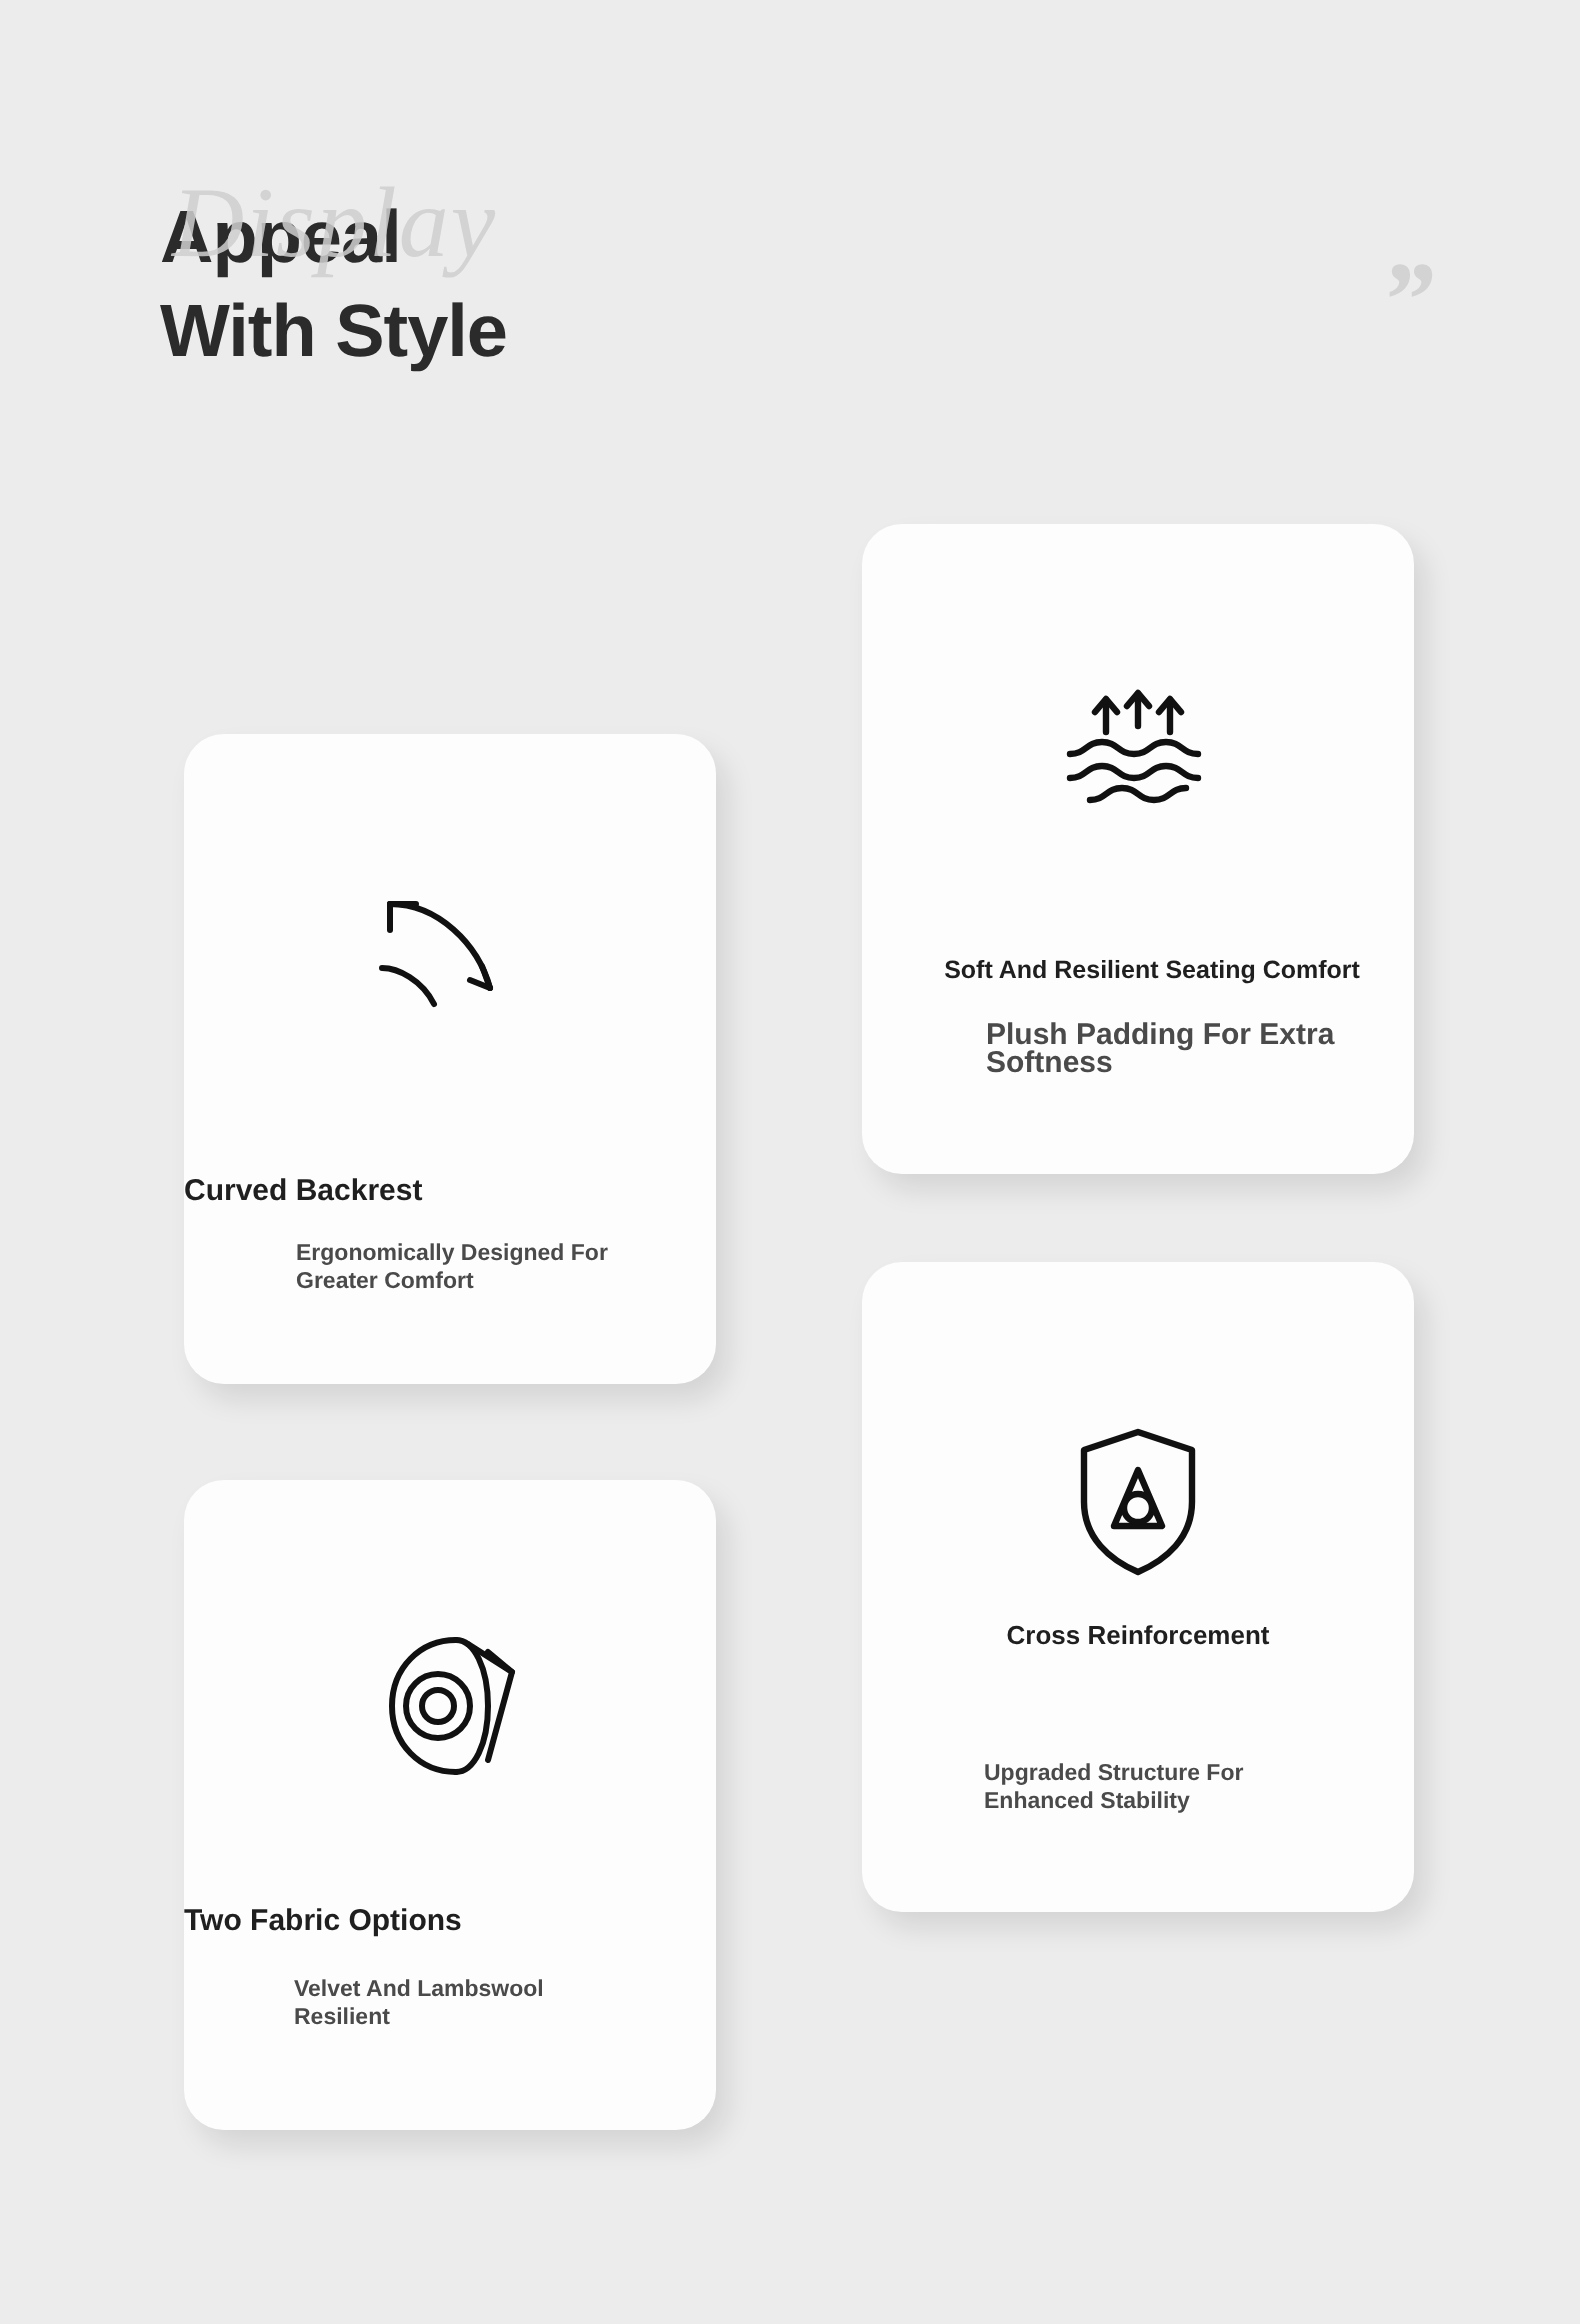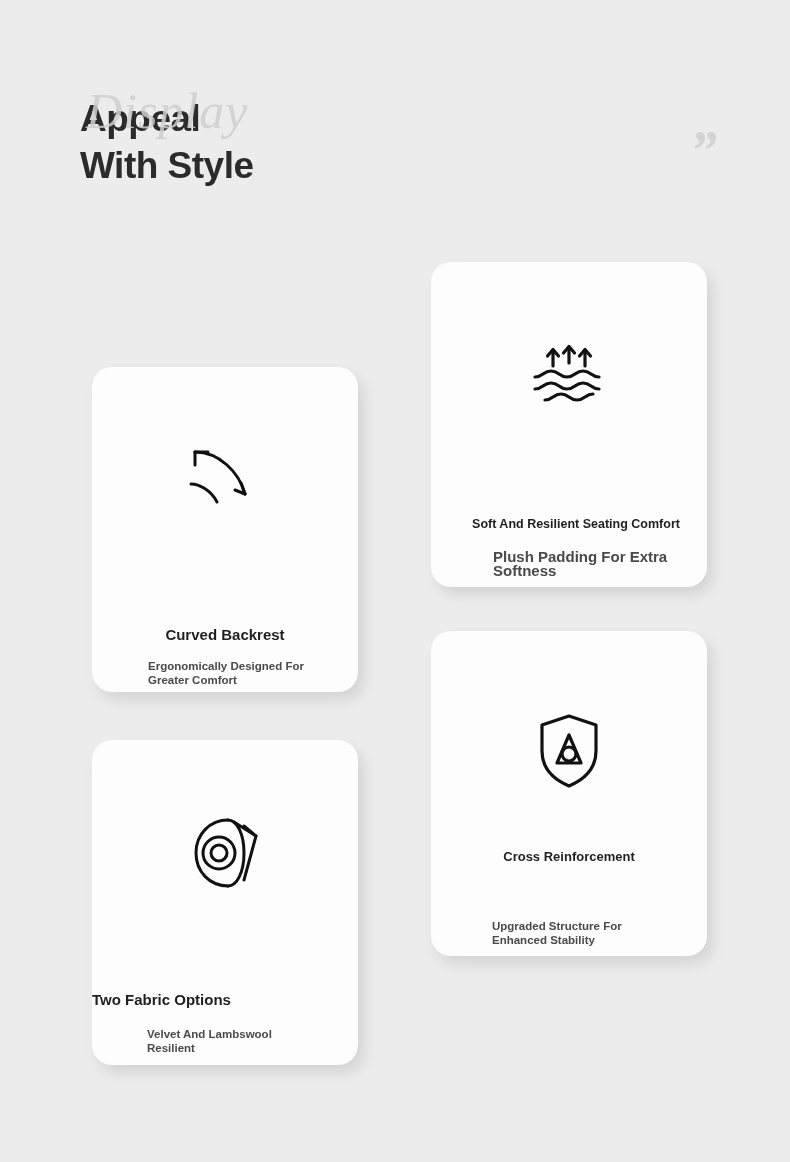--- a/index.html
+++ b/index.html
@@ -81,21 +81,20 @@
   #card-backrest { left: 92px; top: 367px; width: 266px; height: 325px; }
 
   #card-cross { left: 431px; top: 631px; width: 276px; height: 325px; }
 
   #card-fabric { left: 92px; top: 740px; width: 266px; height: 325px; }
 
   
   .overlay-text {
     position: absolute;
     z-index: 5;
-    margin-top: 39px;
   }
 </style>
 </head>
 <body>
 
 <div class="header">
   <div class="header-ghost">Display</div>
   <div class="header-title">
     <span class="line">Appeal</span>
     <span class="line">With Style</span>
@@ -124,21 +123,21 @@
 <div class="card-icon" style="left:92px; top:432px; width:266px; height:92px;">
   <svg width="80" height="80" viewBox="0 0 80 80" fill="none" stroke="#111" stroke-width="3" stroke-linecap="round" stroke-linejoin="round">
     <path d="M10 14 C34 14 54 34 60 56"></path>
     <path d="M10 14 L10 27"></path>
       <path d="M10 14 L23 14"></path>
     <path d="M60 56 L50 52"></path>
       <path d="M60 56 L56 45"></path>
     <path d="M6 46 C14 46 26 52 32 64"></path>
   </svg>
 </div>
-<div class="overlay-text" style="left:92px; top:587px; width:266px; text-align:center; font-size:15px; font-weight:bold; color:#1f1f1f;">Curved Backrest</div>
+<div class="overlay-text" style="left:92px; top:587px; width:266px; text-align:left; font-size:15px; font-weight:bold; color:#1f1f1f;">Curved Backrest</div>
 <div class="overlay-text" style="left:148px; top:620px; width:175px; font-size:11.5px; line-height:14px; font-weight:bold; color:#4a4a4a;">Ergonomically Designed For Greater Comfort</div>
 
 <div class="card" id="card-cross"></div>
 <div class="card-icon" style="left:431px; top:711px; width:276px; height:80px;">
   <svg width="62" height="76" viewBox="0 0 62 76" fill="none" stroke="#111" stroke-width="3.2" stroke-linecap="round" stroke-linejoin="round">
     <path d="M31 3 L58 12 V38 C58 56 45 67 31 73 C17 67 4 56 4 38 V12 Z"></path>
     <path d="M31 22 L43 50 H19 Z"></path>
     <circle cx="31" cy="41" r="7"></circle>
   </svg>
 </div>

